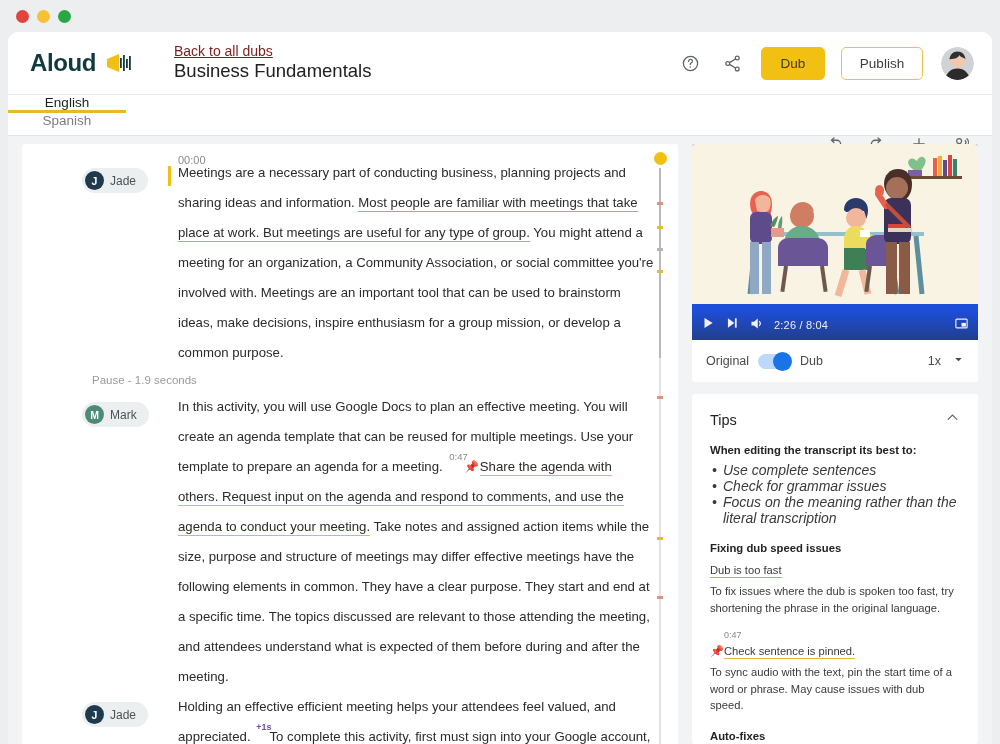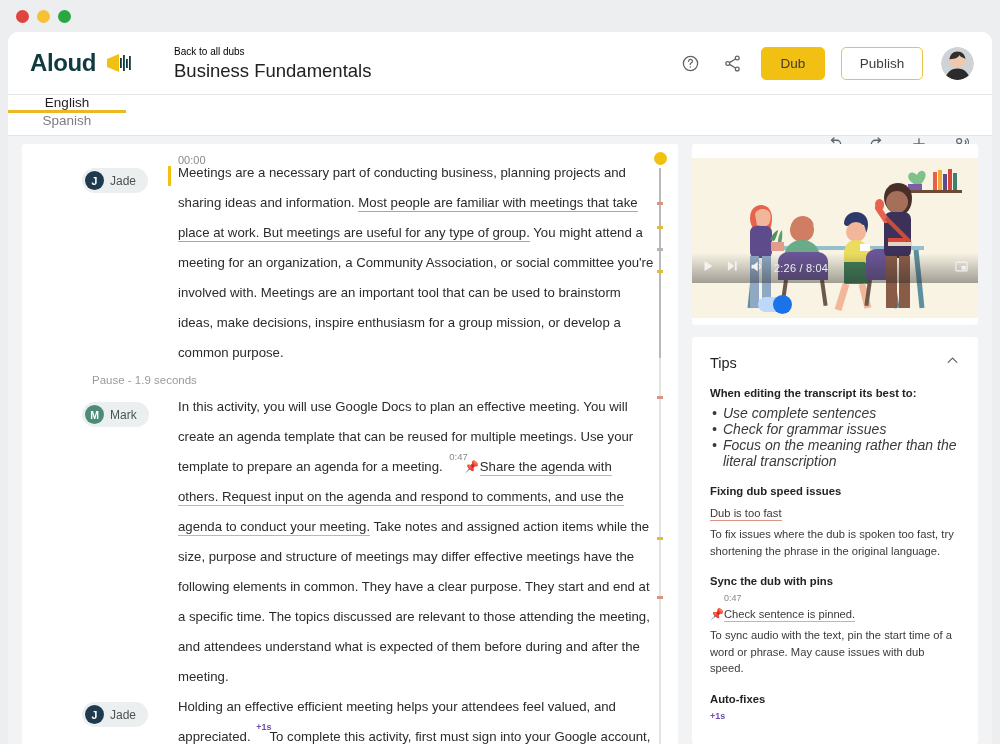--- a/index.html
+++ b/index.html
@@ -36,22 +36,22 @@
   }
   .brand { display: flex; align-items: center; gap: 7px; width: 118px; }
   .brand-name {
     font-size: 24px; font-weight: 700; color: #0f3a3f;
     letter-spacing: -0.4px;
   }
   .brand-mark { display: block; }
 
   .title-block { margin-left: 26px; }
   .back-link {
-    font-size: 10px; color: #000000; cursor: pointer;
-    line-height: 15px; display: block;
+    font-size: 14px; color: #7f1d1d; cursor: pointer;
+    line-height: 15px; display: block; text-decoration: underline;
   }
   .doc-title {
     font-size: 18.5px; color: #212121; line-height: 24px;
     margin-top: 1px;
   }
 
   .header-actions {
     margin-left: auto; display: flex; align-items: center; gap: 16px;
   }
   .icon-btn {
@@ -171,21 +171,21 @@
   }
 
   
   .right-pane {
     width: 286px; margin: 8px 14px 0 14px;
     display: flex; flex-direction: column; gap: 12px;
   }
   .player-card {
     background: #fff; border-radius: 3px; overflow: hidden;
   }
-  .video-area { position: relative; height: 125px; background: #1d4ed8; margin-top: 14px; }
+  .video-area { position: relative; height: 196px; background: #1d4ed8; }
   .video-ctrl {
     position: absolute; left: 0; right: 0; bottom: 0; height: 30px;
     display: flex; align-items: center; gap: 10px;
     padding: 0 9px; color: #f2f2f2;
     background: linear-gradient(transparent, rgba(40,40,40,0.42));
   }
   .vtime { font-size: 11px; color: #ededed; letter-spacing: .2px; }
   .pip { margin-left: auto; }
   .player-bar {
     height: 42px; display: flex; align-items: center;
@@ -531,21 +531,20 @@
 
         <div>
           <div class="tip-h">Fixing dub speed issues</div>
           <div class="tip-sample">
             <span class="u-rose">Dub is too fast</span>
           </div>
           <div class="tip-p">To fix issues where the dub is spoken too fast, try shortening the phrase in the original language.</div>
         </div>
 
         <div>
-          <div class="tip-h">Sync the dub with pins</div>
           <span class="tip-ts">0:47</span>
           <div class="tip-sample">
             <span class="pin-icon">📌</span><span class="u-yellow">Check sentence is pinned.</span>
           </div>
           <div class="tip-p">To sync audio with the text, pin the start time of a word or phrase.  May cause issues with dub speed.</div>
         </div>
 
         <div>
           <div class="tip-h">Auto-fixes</div>
           <span class="tip-badge">+1s</span>

